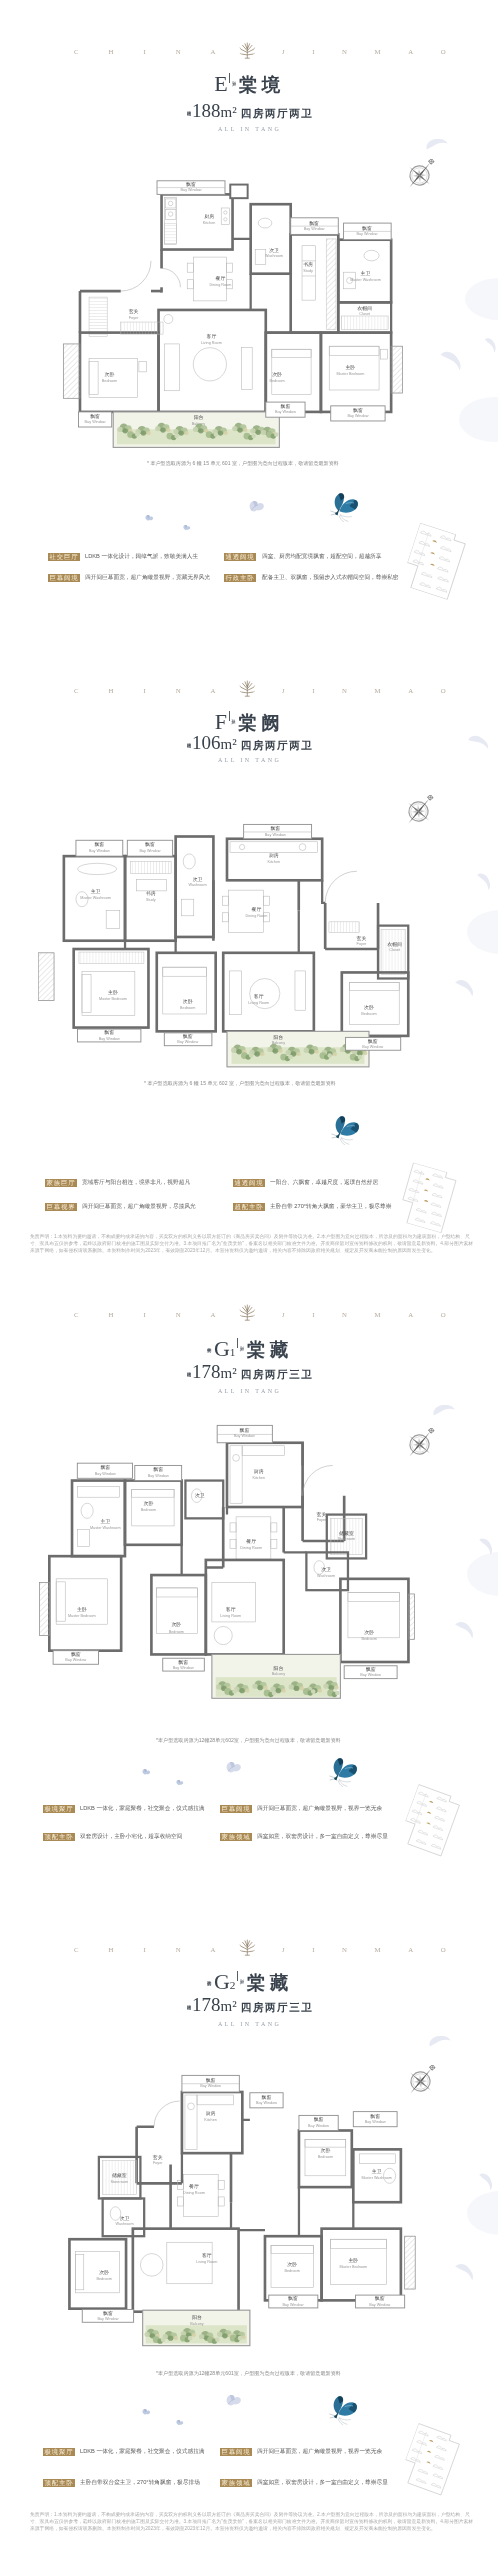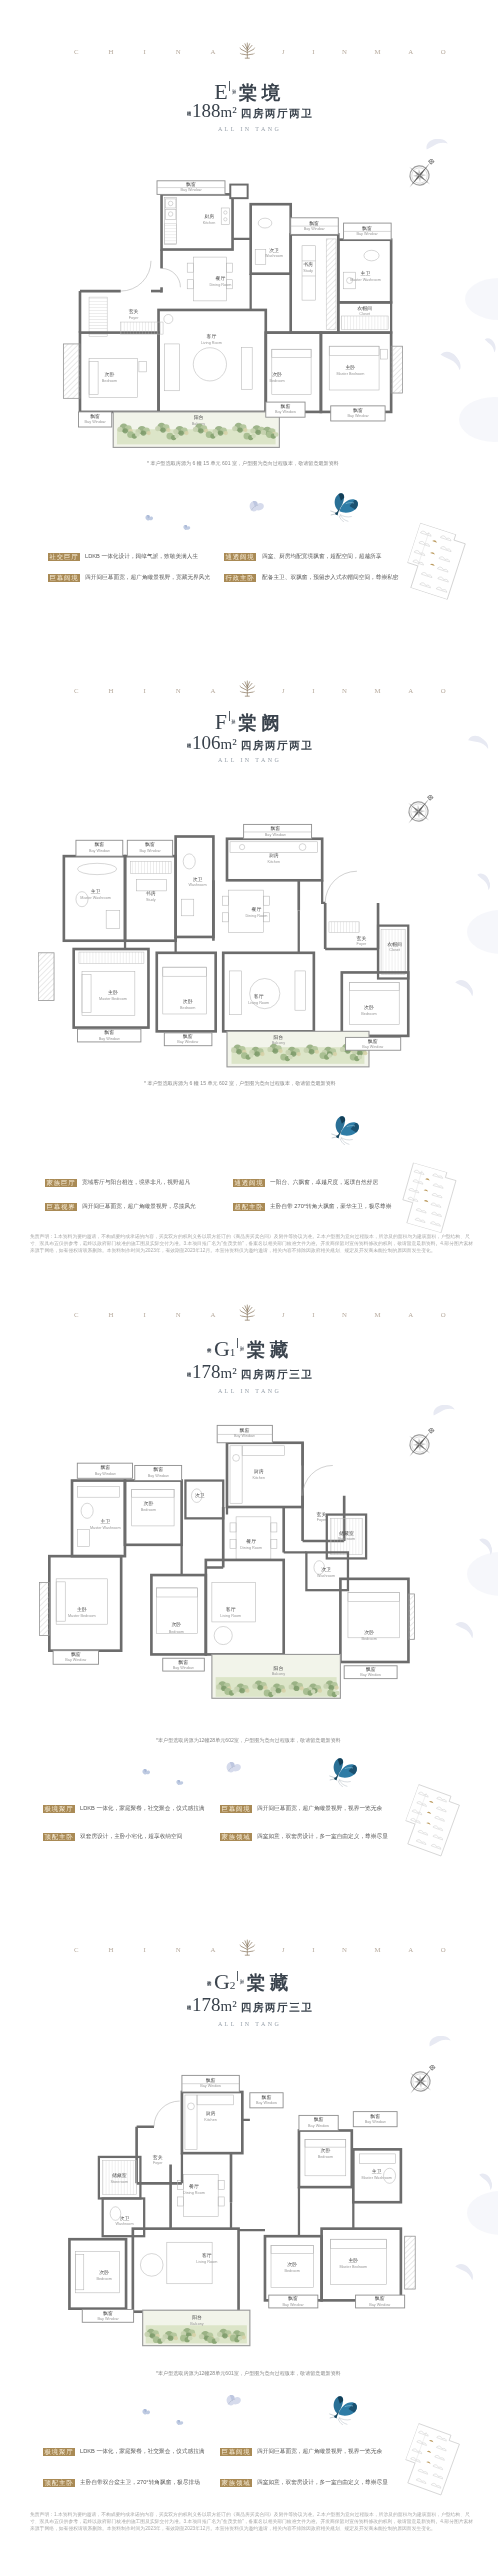--- a/index.html
+++ b/index.html
@@ -137,21 +137,21 @@
 </defs>
 </svg>
 
 <div class="hl hl1" style="left:74px;top:48px;">CHINA</div>
 <div class="hl hl2" style="left:282px;top:48px;">JINMAO</div>
 
 <svg class="abs" style="left:239px;top:41px;" width="16.6" height="18" viewBox="0 0 20 22">
     <use href="#tree"></use>
   </svg>
 
-<div class="title" style="top:79px;"><span class="bigL">E</span><span class="vtx">户型</span><span class="cnT">棠境</span></div>
+<div class="title" style="top:71px;"><span class="bigL">E</span><span class="vtx">户型</span><span class="cnT">棠境</span></div>
 
 <div class="area" style="top:100px;"><span class="pre">建面约</span><span class="num">188</span><span class="m2">m²</span><span class="ar2"> 四房两厅两卫</span></div>
 
 <div class="ait" style="top:126px;">ALL IN TANG</div>
 
 <svg class="abs" style="left:403px;top:159px;" width="33" height="33" viewBox="-2 -2 44 44">
     <use href="#compass"></use>
   </svg>
 
 <svg class="abs" style="left:425px;top:139px;" width="23" height="12" viewBox="0 0 30 16">

